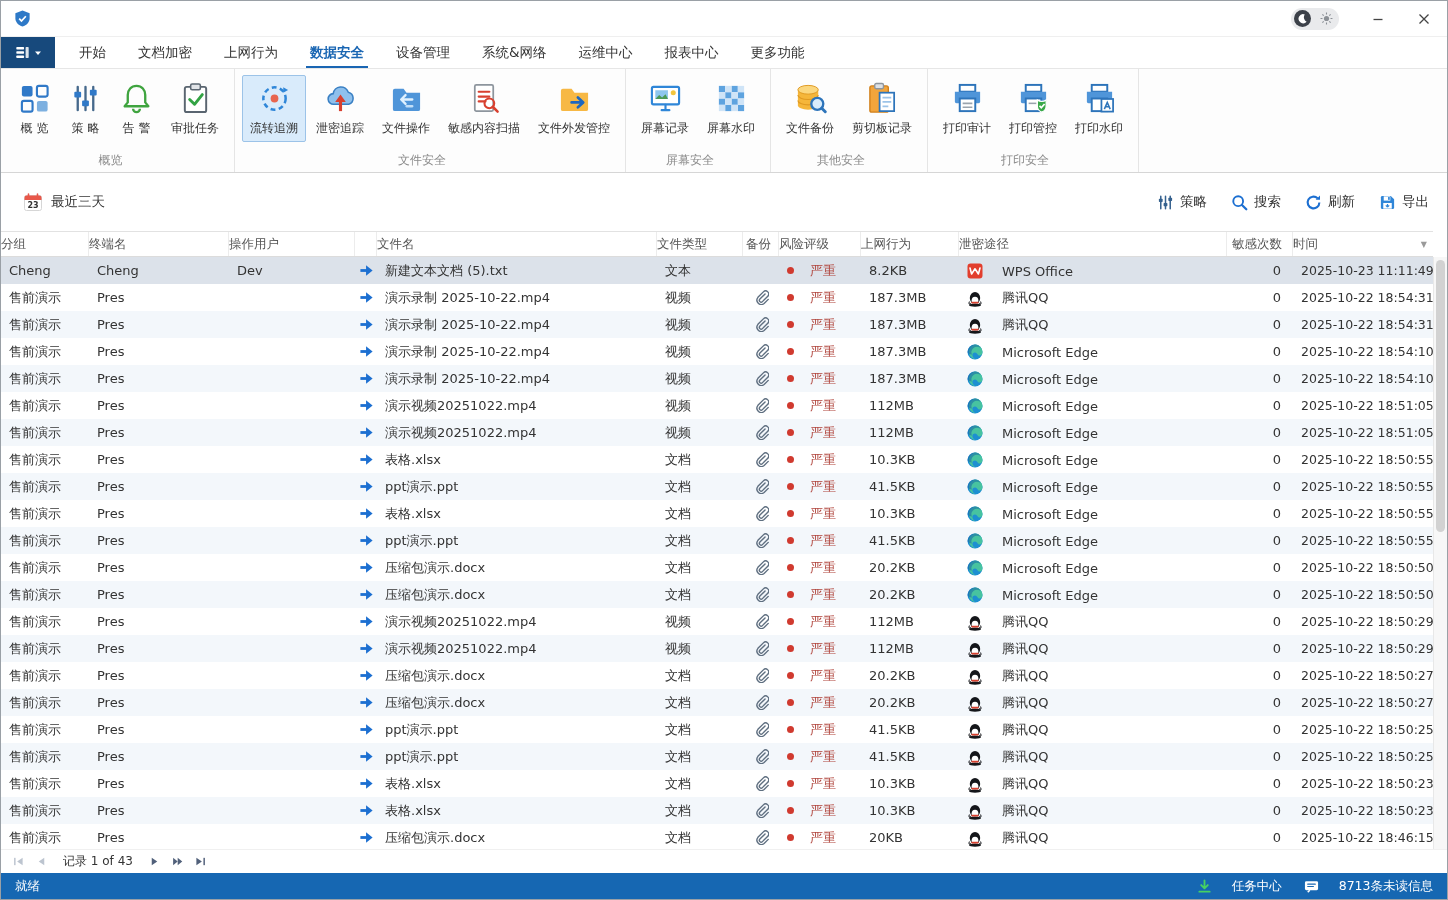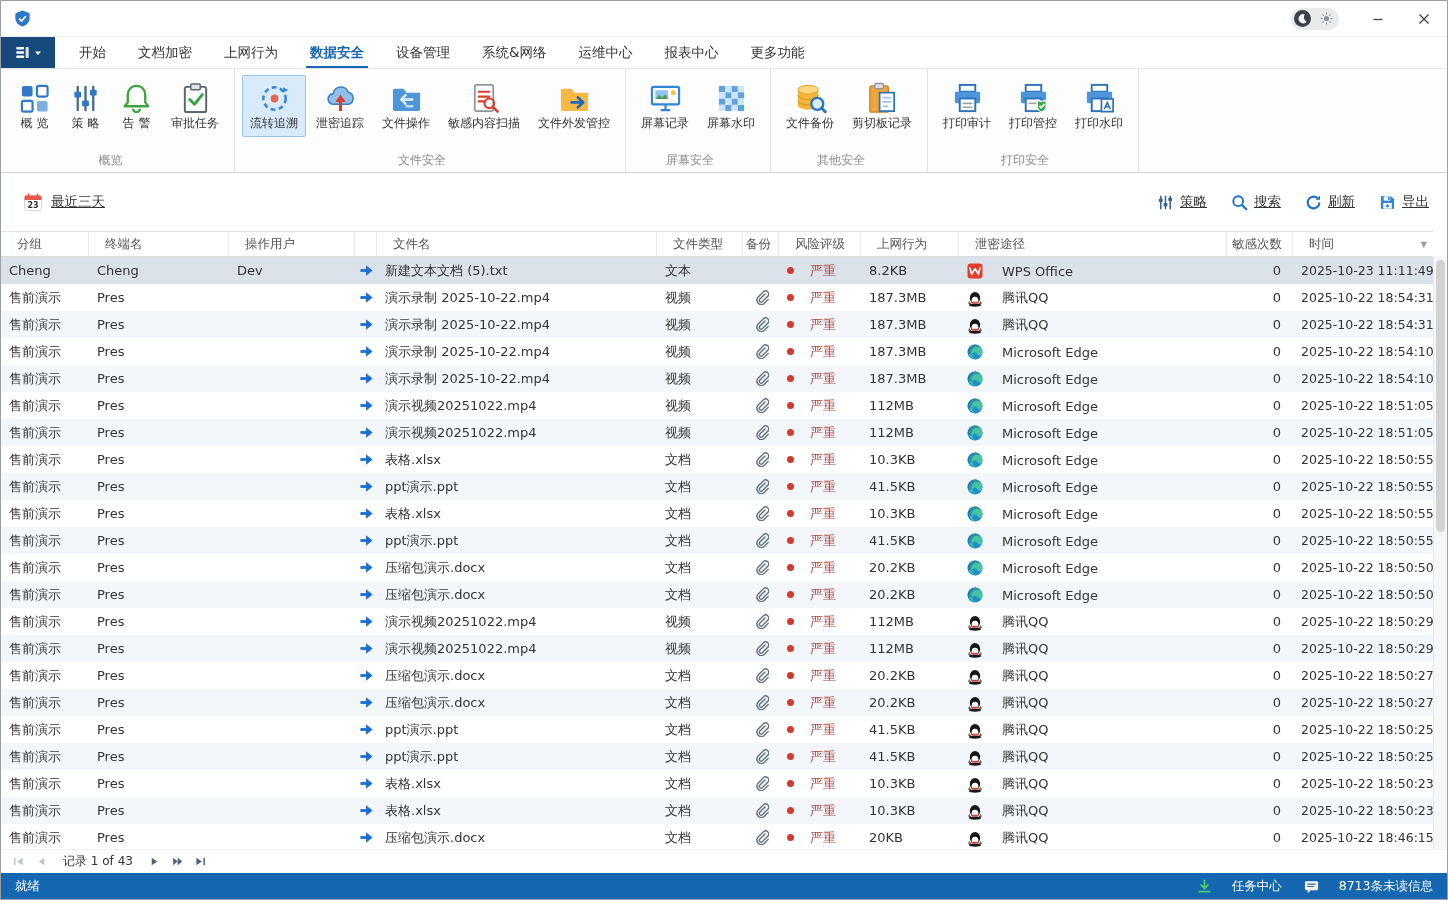--- a/index.html
+++ b/index.html
@@ -33,38 +33,38 @@
   .app-menu-button .amc svg{ width:8px; height:8px; display:block;}
   #tabs{ display:flex; margin-left:8px;}
   .tab{ padding:0 16px; display:flex; align-items:center; font-size:13.5px; color:#333; position:relative; cursor:pointer; white-space:nowrap;}
   .tab.active{ color:var(--tab-active); font-weight:bold;}
   .tab.active::after{ content:''; position:absolute; left:12px; right:12px; bottom:0; height:2px; background:var(--tab-active);}
 
   
   .ribbon{ height:104px; flex:0 0 104px; background:#fdfdfd; border-bottom:1px solid #d6d6d6; display:flex; padding-left:2px; overflow:hidden;}
   .rgroup{ position:relative; display:flex; align-items:flex-start; padding:6px 7px 19px 7px; border-right:1px solid #e5e5e5; gap:2px;}
   .rgroup-label{ position:absolute; bottom:3px; left:0; right:16px; text-align:center; font-size:12px; color:#8a8a8a; white-space:nowrap;}
-  .rbtn{ display:flex; flex-direction:column; align-items:center; padding:6px 7px 4px 7px; min-width:48px; border:1px solid transparent; border-radius:2px; font-size:12px; color:#333; cursor:pointer; white-space:nowrap;}
+  .rbtn{ display:flex; flex-direction:column; align-items:center; gap:5px; padding:6px 7px 4px 7px; min-width:48px; border:1px solid transparent; border-radius:2px; font-size:12px; color:#333; cursor:pointer; white-space:nowrap;}
   .rbtn.selected{ background:#d9ebfb; border-color:#9cc3e8;}
   .ricon{ width:33px; height:33px; display:block;}
   .ricon svg{ width:100%; height:100%; display:block;}
 
   
-  .filterbar{ height:58px; flex:0 0 58px; display:flex; align-items:center; padding:0 18px 0 22px; background:#fff;text-decoration:underline;}
+  .filterbar{ height:58px; flex:0 0 58px; display:flex; align-items:center; padding:0 18px 0 22px; background:#fff;}
   .date-filter{ display:flex; align-items:center; gap:8px; font-size:13.5px; cursor:pointer;}
   .date-filter .ficon{ width:20px; height:20px; display:block;}
   .filter-actions{ margin-left:auto; display:flex; gap:24px; align-items:center;}
   .faction{ display:flex; align-items:center; gap:6px; font-size:13.5px; color:#333; cursor:pointer;}
   .faction .ficon{ width:17px; height:17px; display:block;}
   .ficon svg{ width:100%; height:100%; display:block;}
 
   
   .table-area{ flex:1 1 auto; position:relative; padding-right:14px; overflow:hidden; background:#fff;}
   .thead{ display:grid; grid-template-columns:var(--cols); height:26px; border-top:1px solid #e2e2e2; border-bottom:1px solid #dcdcdc; font-size:12.5px; color:#555; background:#fff;}
-  .hcell{ display:flex; align-items:center; padding-left:16px; border-right:1px solid #ececec; overflow:hidden; white-space:nowrap; cursor:pointer;}
+  .hcell{ display:flex; align-items:center; padding-left:0; border-right:1px solid #ececec; overflow:hidden; white-space:nowrap; cursor:pointer;}
   .hcell.c-backup{ padding-left:3px;}
   .hcell.c-count{ justify-content:flex-end; padding-right:10px; padding-left:0;}
   .hcell.c-time{ border-right:none;}
   .hfilter{ margin-left:auto; margin-right:6px; font-size:8px; color:#9a9a9a;}
   .tbody{}
   .trow{ display:grid; grid-template-columns:var(--cols); height:27px; align-items:center; background:#fff;}
   .trow:nth-child(odd){ background:var(--zebra);}
   .trow.selected{ background:var(--sel-row);}
   .cell{ padding-left:8px; overflow:hidden; white-space:nowrap; font-size:13px; color:#333;}
   .cell.c-arrow{ padding-left:0; display:flex; justify-content:center;}

